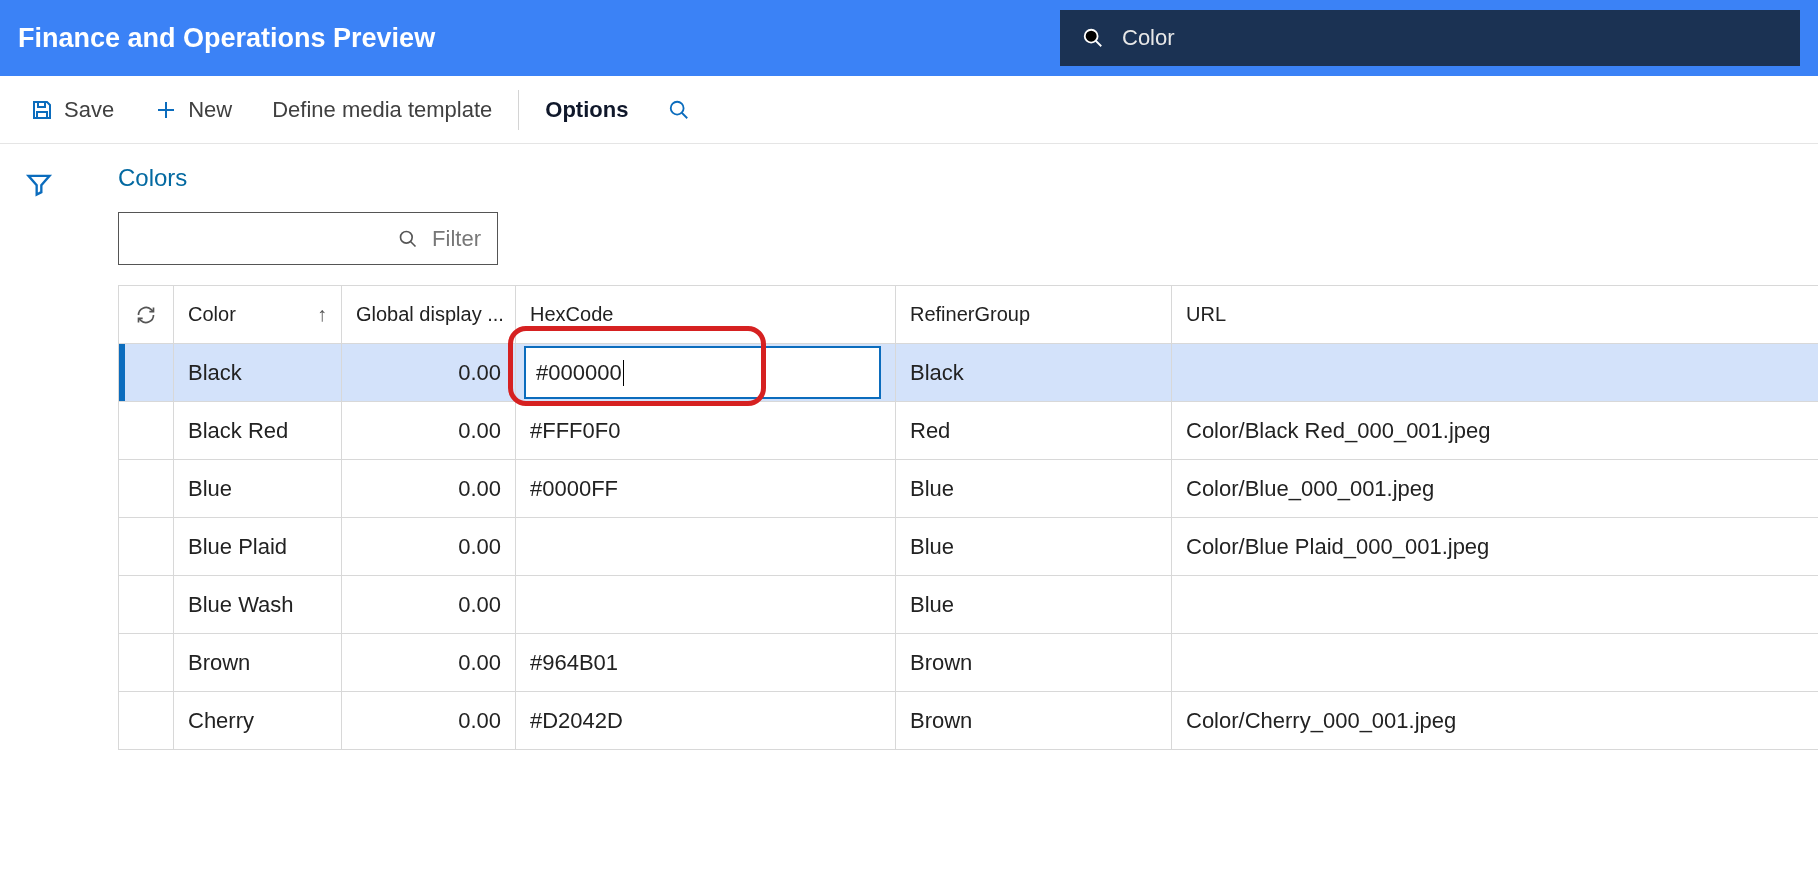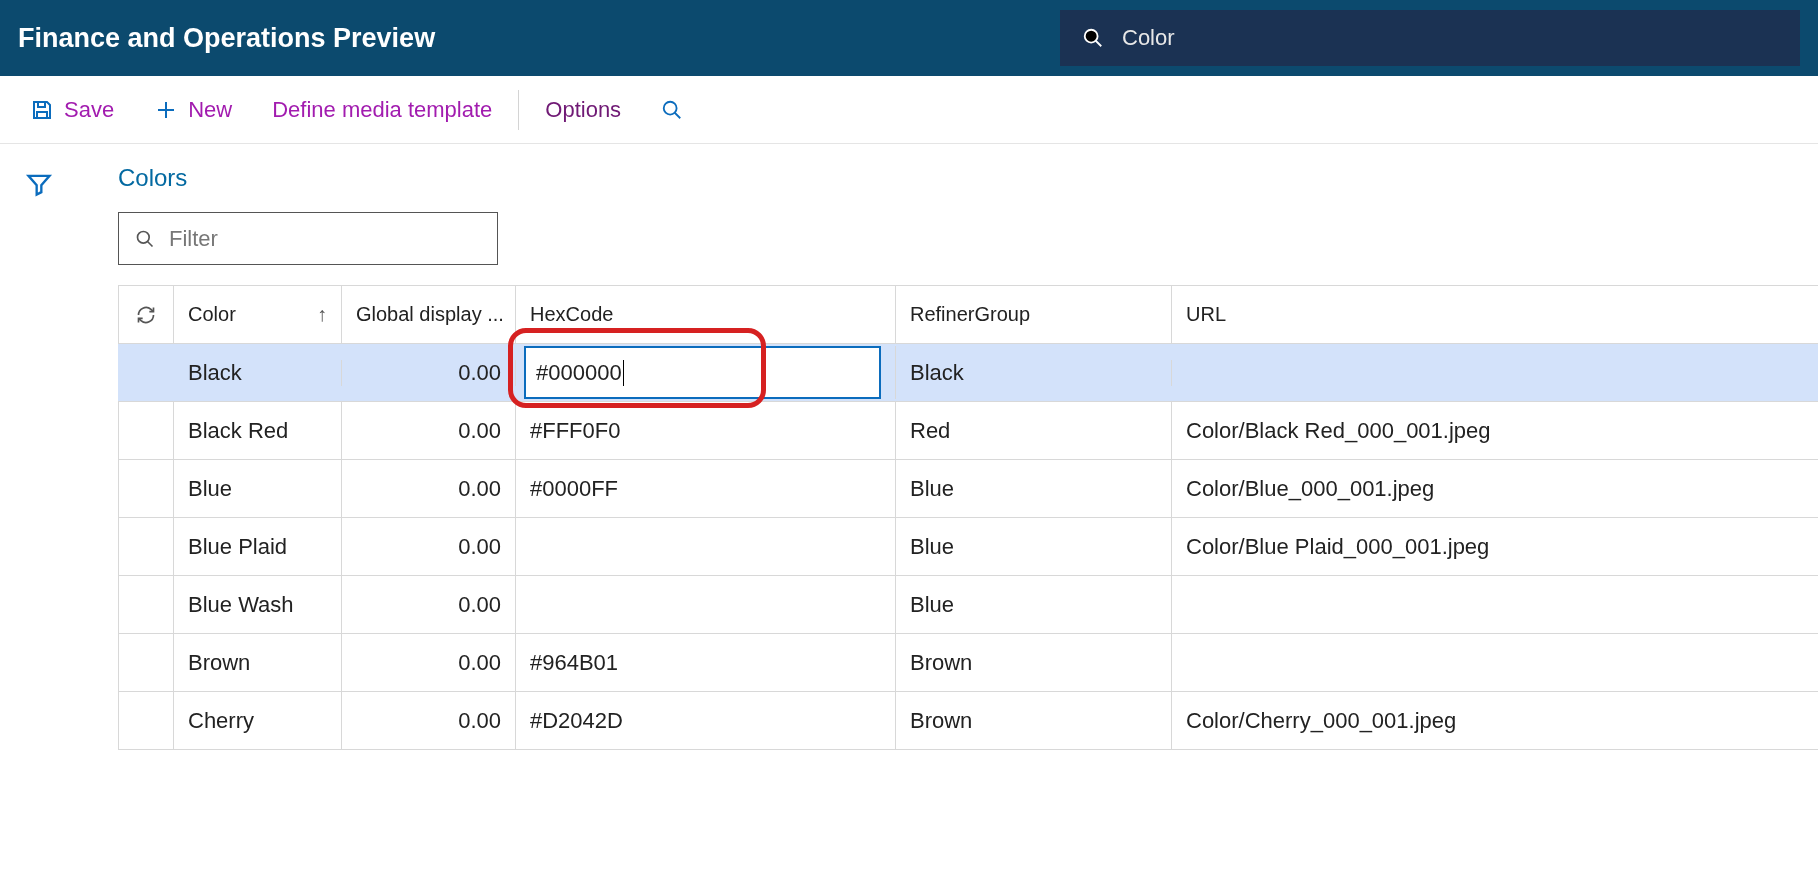--- a/index.html
+++ b/index.html
@@ -1,18 +1,18 @@
 <!DOCTYPE html>
 <html><head>
 <meta charset="utf-8">
 <style>
   * { box-sizing: border-box; }
   html, body { margin: 0; padding: 0; font-family: "Segoe UI", -apple-system, Helvetica, Arial, sans-serif; background: #fff; color: #222; }
   .titlebar {
-    background: #0c4a6e;
+    background: #3b82f6;
     height: 76px;
     display: flex;
     align-items: center;
     padding: 0 18px;
     color: #fff;
   }
   .titlebar-title { font-size: 27px; font-weight: 600; flex: 0 0 auto; }
   .titlebar-spacer { flex: 1; }
   .searchbox {
     background: #1b3253;
@@ -32,39 +32,39 @@
     align-items: center;
     padding: 0 10px;
     gap: 0;
     font-size: 22px;
   }
   .tool-btn {
     display: inline-flex;
     align-items: center;
     gap: 10px;
     padding: 10px 20px;
-    color: #a21caf;
+    color: #404040;
     cursor: pointer;
   }
   .tool-btn svg { stroke:#0b6cbd; fill:none;}
   .tool-sep { width:1px; height:40px; background:#d4d4d4; margin:0 6px;}
-  .tool-btn.bold { font-weight:400; color:#701a75;}
+  .tool-btn.bold { font-weight:700; color:#0f172a;}
   .content-wrap { display:flex; }
   .left-filter {
     width: 78px;
     padding-top: 26px;
     text-align: center;
   }
   .left-filter svg { stroke:#0b6cbd; fill:none;}
   .main-area { flex:1; padding: 20px 0 0 40px;}
   .page-heading { font-size:24px; color:#0369a1; margin-bottom:20px; }
   .filter-box {
     border:1px solid #555; width:380px; height:53px;
     display:flex; align-items:center; padding:0 16px;
-    color:#777; font-size:22px; margin-bottom:20px;
+    color:#777; font-size:22px; margin-bottom:20px;justify-content:flex-end;
   }
   .filter-box svg{stroke:#555; margin-right:14px;}
   .grid { border-top:1px solid #d8d8d8;}
   .grid-row { display:flex; height:58px; align-items:stretch; border-bottom:1px solid #d8d8d8;}
   .grid-hdr .cell { font-size:20px; color:#222;}
   .cell {
     border-right:1px solid #d8d8d8;
     display:flex; align-items:center;
     padding:0 14px;
     font-size:22px;
@@ -72,21 +72,21 @@
   }
   .cell:first-child{border-left:1px solid #d8d8d8;}
   .c-mark { width:50px; justify-content:center;}
   .c-refresh { width:56px; justify-content:center;}
   .c-color { width:168px;}
   .c-gdo { width:174px; justify-content:flex-end;}
   .c-hex { width:380px;}
   .c-refiner { width:276px;}
   .c-url { flex:1; border-right:none;}
   .sort-icon{ margin-left:auto; color:#555;}
-  .row-selected { background:#d3e2fa;align-items:center;}
+  .row-selected { background:#d3e2fa;}
   .row-selected .c-mark { position:relative;}
   .row-selected .c-mark::before{content:"";position:absolute;left:0;top:0;bottom:0;width:6px;background:#0b6cbd;}
   .hex-editor {
     border:2px solid #0b6cbd;
     width:370px; height:53px;
     display:flex; align-items:center;
     background:#fff;
     font-size:22px;
     padding:0 10px;
     margin-left:-6px;

